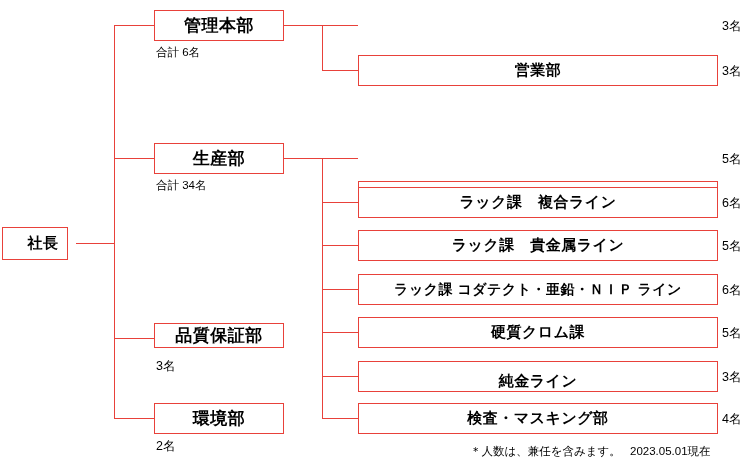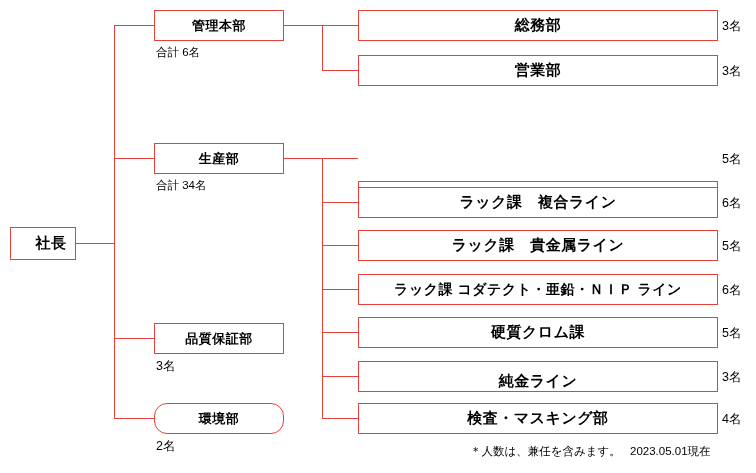--- a/index.html
+++ b/index.html
@@ -27,21 +27,21 @@
     align-items: center;
     justify-content: center;
     font-weight: bold;
     color: #000000;
     letter-spacing: 0.5px;
   }
   .node.l1 {
     font-size: 15px;
   }
   .node.l2 {
-    font-size: 13px;
+    font-size: 17px;
   }
   .node.l3 {
     font-size: 15px;
     font-weight: bold;
   }
   .node.l3.small {
     font-size: 14px;
   }
   .sub {
     position: absolute;
@@ -99,32 +99,29 @@
   <div class="line hline" style="left:322px; top:158px; width:36px;"></div>
   <div class="line hline" style="left:322px; top:202px; width:36px;"></div>
   <div class="line hline" style="left:322px; top:245px; width:36px;"></div>
   <div class="line hline" style="left:322px; top:289px; width:36px;"></div>
   <div class="line hline" style="left:322px; top:332px; width:36px;"></div>
   <div class="line hline" style="left:322px; top:376px; width:36px;"></div>
 
   <div class="line hline" style="left:322px; top:418px; width:36px;"></div>
   <div class="line vline" style="left:322px; top:376px; height:42px;"></div>
 
-  <div class="node l1" style="left:10px; top:227px; width:66px; height:33px;padding-left:16px;">
+  <div class="node l1" style="left:2px; top:227px; width:66px; height:33px;padding-left:16px;">
     <span>社長</span>
   </div>
 
   <div class="node l2" style="left:154px; top:10px; width:130px; height:31px;">
     <span>管理本部</span>
   </div>
   <div class="sub" style="left:156px; top:45px;">合計 6名</div>
 
-  <div class="node l3" style="left:358px; top:10px; width:360px; height:31px;">
-    <span>総務部</span>
-  </div>
   <div class="count" style="left:722px; top:18px;">3名</div>
 
   <div class="node l3" style="left:358px; top:55px; width:360px; height:31px;">
     <span>営業部</span>
   </div>
   <div class="count" style="left:722px; top:63px;">3名</div>
 
   <div class="node l2" style="left:154px; top:143px; width:130px; height:31px;">
     <span>生産部</span>
   </div>
@@ -153,26 +150,26 @@
   <div class="node l3" style="left:358px; top:317px; width:360px; height:31px;">
     <span>硬質クロム課</span>
   </div>
   <div class="count" style="left:722px; top:325px;">5名</div>
 
   <div class="node l3" style="left:358px; top:361px; width:360px; height:31px;align-items:flex-end;">
     <span>純金ライン</span>
   </div>
   <div class="count" style="left:722px; top:369px;">3名</div>
 
-  <div class="node l2" style="left:154px; top:323px; width:130px; height:31px;">
+  <div class="node l2" style="left:154px; top:323px; width:130px; height:25px;">
     <span>品質保証部</span>
   </div>
   <div class="count" style="left:156px; top:358px;">3名</div>
 
-  <div class="node l2" style="left:154px; top:403px; width:130px; height:31px;border-radius:13px;">
+  <div class="node l2" style="left:154px; top:403px; width:130px; height:31px;">
     <span>環境部</span>
   </div>
   <div class="count" style="left:156px; top:438px;">2名</div>
 
   <div class="node l3" style="left:358px; top:403px; width:360px; height:31px;">
     <span>検査・マスキング部</span>
   </div>
   <div class="count" style="left:722px; top:411px;">4名</div>
 
   <div class="note" style="left:470px; top:444px;">＊人数は、兼任を含みます。</div>

